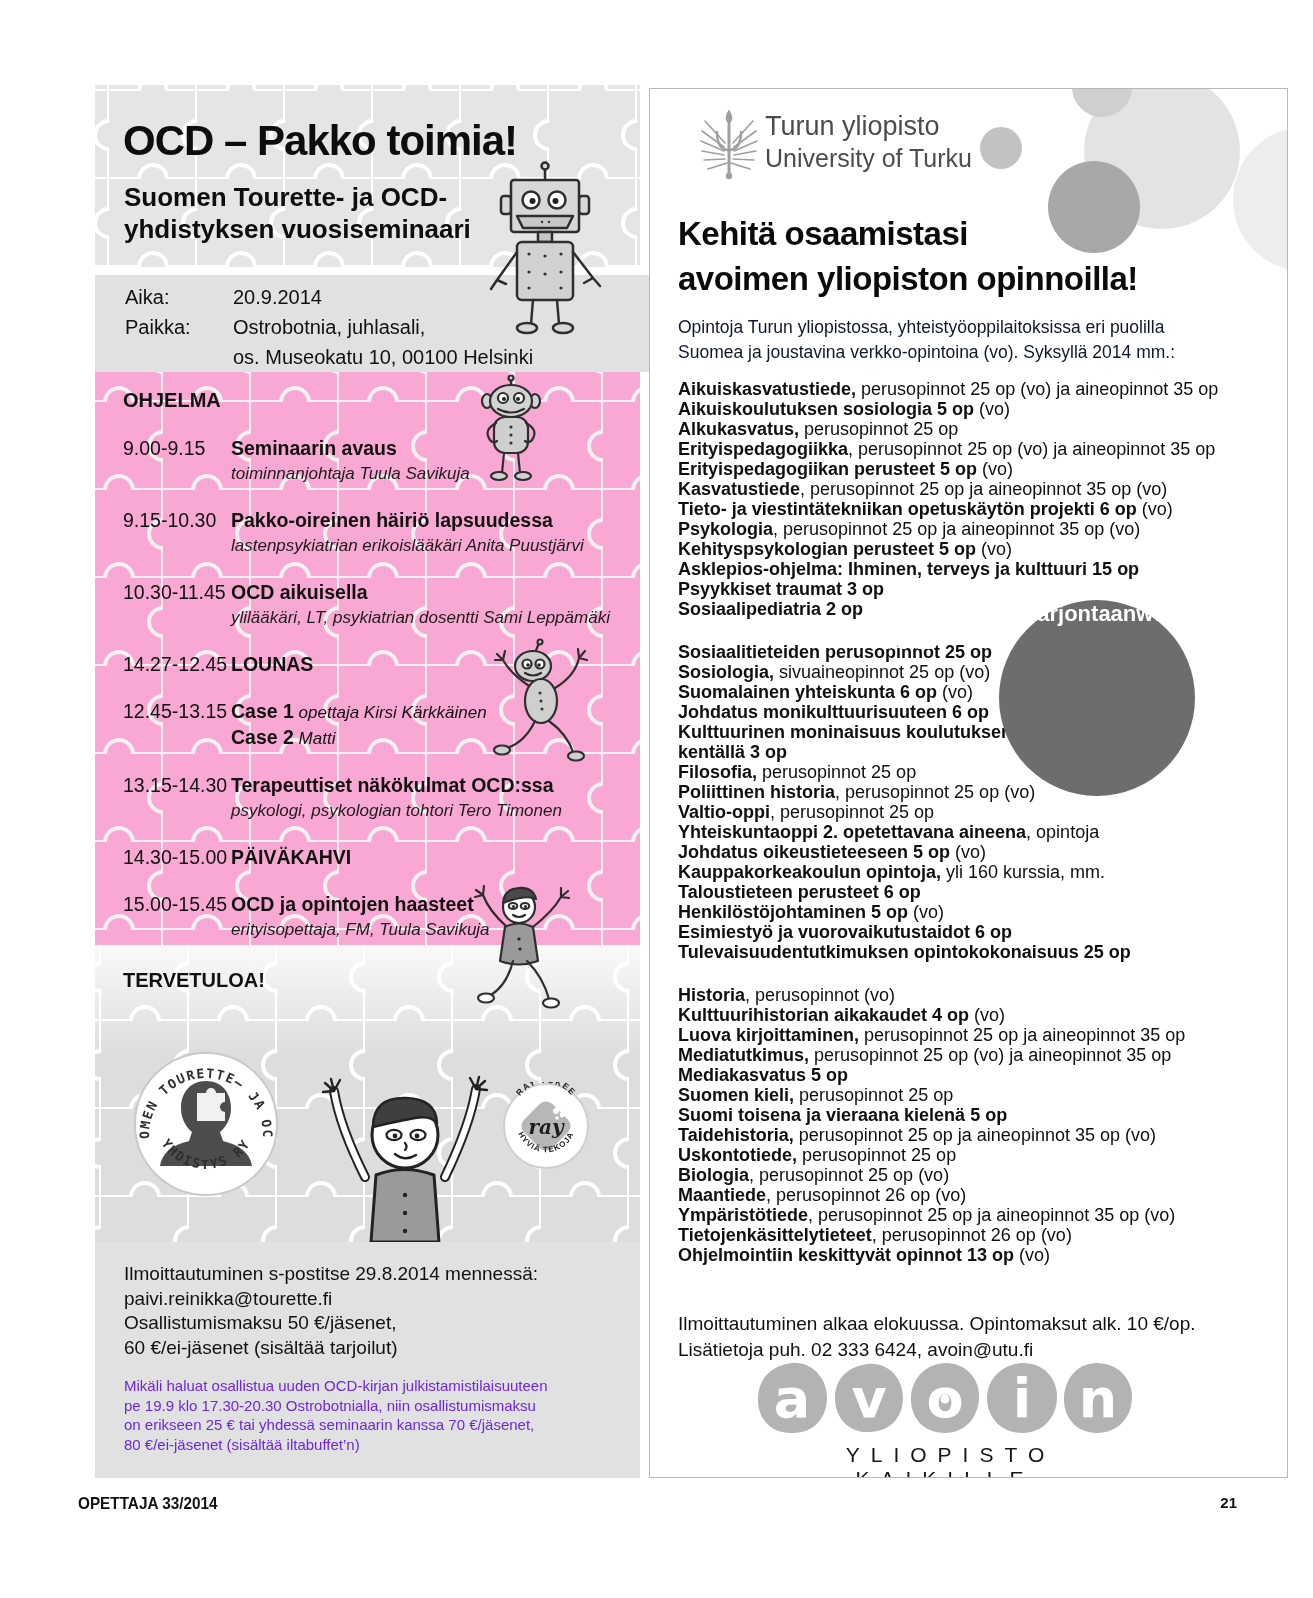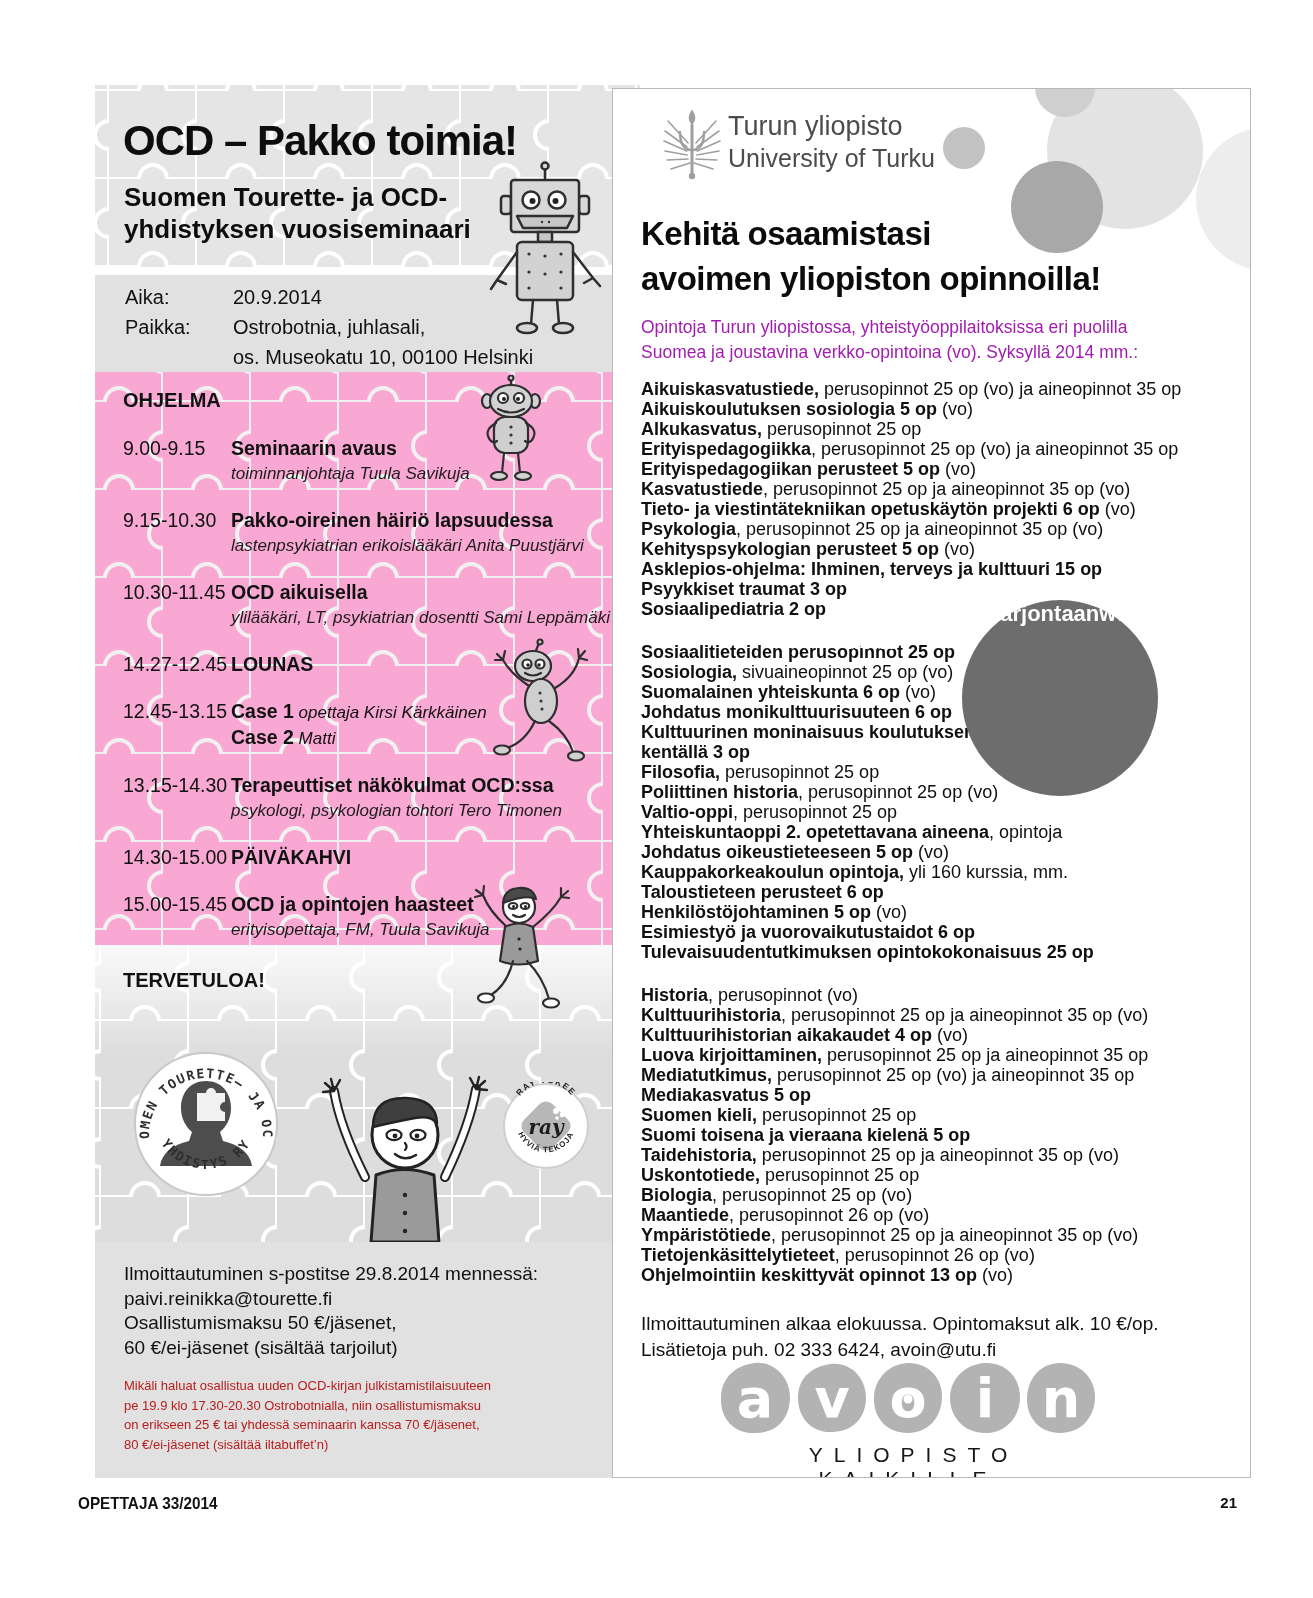--- a/index.html
+++ b/index.html
@@ -29,31 +29,31 @@
   .row-speaker{font-size:17px;font-style:italic;line-height:25px;color:#1c1c1c;}
   .case-line{line-height:25px;}
   .case-line b{font-size:19.5px;}
   .case-line .ital{font-size:17px;font-style:italic;}
   .lh-footer{position:absolute;left:0;top:860px;width:545px;height:297px;overflow:hidden;}
   .lh-footer .fade{position:absolute;left:0;top:0;width:100%;height:110px;
         background:linear-gradient(to bottom, rgba(255,255,255,0.85), rgba(255,255,255,0));}
   .tervetuloa{position:absolute;left:28px;top:24px;font-size:20px;font-weight:bold;}
   .lh-reg{position:absolute;left:0;top:1157px;width:545px;height:236px;background:#e1e1e1;}
   .reg-a{position:absolute;left:29px;top:20px;font-size:19px;line-height:24.5px;color:#111;}
-  .reg-b{position:absolute;left:29px;top:134px;font-size:13px;line-height:19.5px;color:#b91c1c;}
+  .reg-b{position:absolute;left:29px;top:134px;font-size:15px;line-height:19.5px;color:#6d28d9;}
 
   
-  .ad-right{position:absolute;left:612px;top:88px;width:639px;height:1390px;background:#fff;
+  .ad-right{position:absolute;left:649px;top:88px;width:639px;height:1390px;background:#fff;
             border:1px solid #b9b9b9;box-sizing:border-box;overflow:hidden;}
   .circle{position:absolute;border-radius:50%;}
   .utu-logo-text1{position:absolute;left:115px;top:22px;font-size:27px;color:#4c4c4c;}
   .utu-logo-text2{position:absolute;left:115px;top:55px;font-size:25px;color:#4c4c4c;}
   .headline{position:absolute;left:28px;top:122px;font-size:33px;font-weight:bold;
             line-height:45px;letter-spacing:-0.5px;color:#0b0b0b;}
-  .intro{position:absolute;left:28px;top:226px;font-size:17.5px;line-height:25px;color:#a21caf;}
+  .intro{position:absolute;left:28px;top:226px;font-size:17.5px;line-height:25px;color:#0f172a;}
   .courses{position:absolute;left:28px;top:290px;width:600px;}
   .course-section{margin-bottom:23px;}
   .course-line{font-size:18px;line-height:20px;color:#0f0f0f;white-space:nowrap;}
   .course-line b{font-weight:bold;}
   .promo-circle{position:absolute;left:349px;top:511px;width:196px;height:196px;border-radius:50%;
         background:#6d6d6d;color:#fff;font-weight:bold;font-size:22px;line-height:28px;
         text-align:left;display:flex;flex-direction:row;justify-content:center;}
   .contact{position:absolute;left:28px;top:1222px;font-size:19px;line-height:26px;color:#111;}
   .avoin{position:absolute;left:105px;top:1272px;width:380px;}
   .blob-row{display:flex;justify-content:space-between;}
@@ -425,21 +425,20 @@
           <div class="course-line"><b>Yhteiskuntaoppi 2. opetettavana aineena</b><span>, opintoja</span></div>
           <div class="course-line"><b>Johdatus oikeustieteeseen 5 op</b><span> (vo)</span></div>
           <div class="course-line"><b>Kauppakorkeakoulun opintoja,</b><span> yli 160 kurssia, mm.</span></div>
           <div class="course-line"><b>Taloustieteen perusteet 6 op</b><span></span></div>
           <div class="course-line"><b>Henkilöstöjohtaminen 5 op</b><span> (vo)</span></div>
           <div class="course-line"><b>Esimiestyö ja vuorovaikutustaidot 6 op</b><span></span></div>
           <div class="course-line"><b>Tulevaisuudentutkimuksen opintokokonaisuus 25 op</b><span></span></div>
         </div>
         <div class="course-section">
           <div class="course-line"><b>Historia</b><span>, perusopinnot (vo)</span></div>
-          <div class="course-line"><b>Kulttuurihistoria</b><span>, perusopinnot 25 op ja aineopinnot 35 op (vo)</span></div>
           <div class="course-line"><b>Kulttuurihistorian aikakaudet 4 op</b><span> (vo)</span></div>
           <div class="course-line"><b>Luova kirjoittaminen,</b><span> perusopinnot 25 op ja aineopinnot 35 op</span></div>
           <div class="course-line"><b>Mediatutkimus,</b><span> perusopinnot 25 op (vo) ja aineopinnot 35 op</span></div>
           <div class="course-line"><b>Mediakasvatus 5 op</b><span></span></div>
           <div class="course-line"><b>Suomen kieli,</b><span> perusopinnot 25 op</span></div>
           <div class="course-line"><b>Suomi toisena ja vieraana kielenä 5 op</b><span></span></div>
           <div class="course-line"><b>Taidehistoria,</b><span> perusopinnot 25 op ja aineopinnot 35 op (vo)</span></div>
           <div class="course-line"><b>Uskontotiede,</b><span> perusopinnot 25 op</span></div>
           <div class="course-line"><b>Biologia</b><span>, perusopinnot 25 op (vo)</span></div>
           <div class="course-line"><b>Maantiede</b><span>, perusopinnot 26 op (vo)</span></div>

